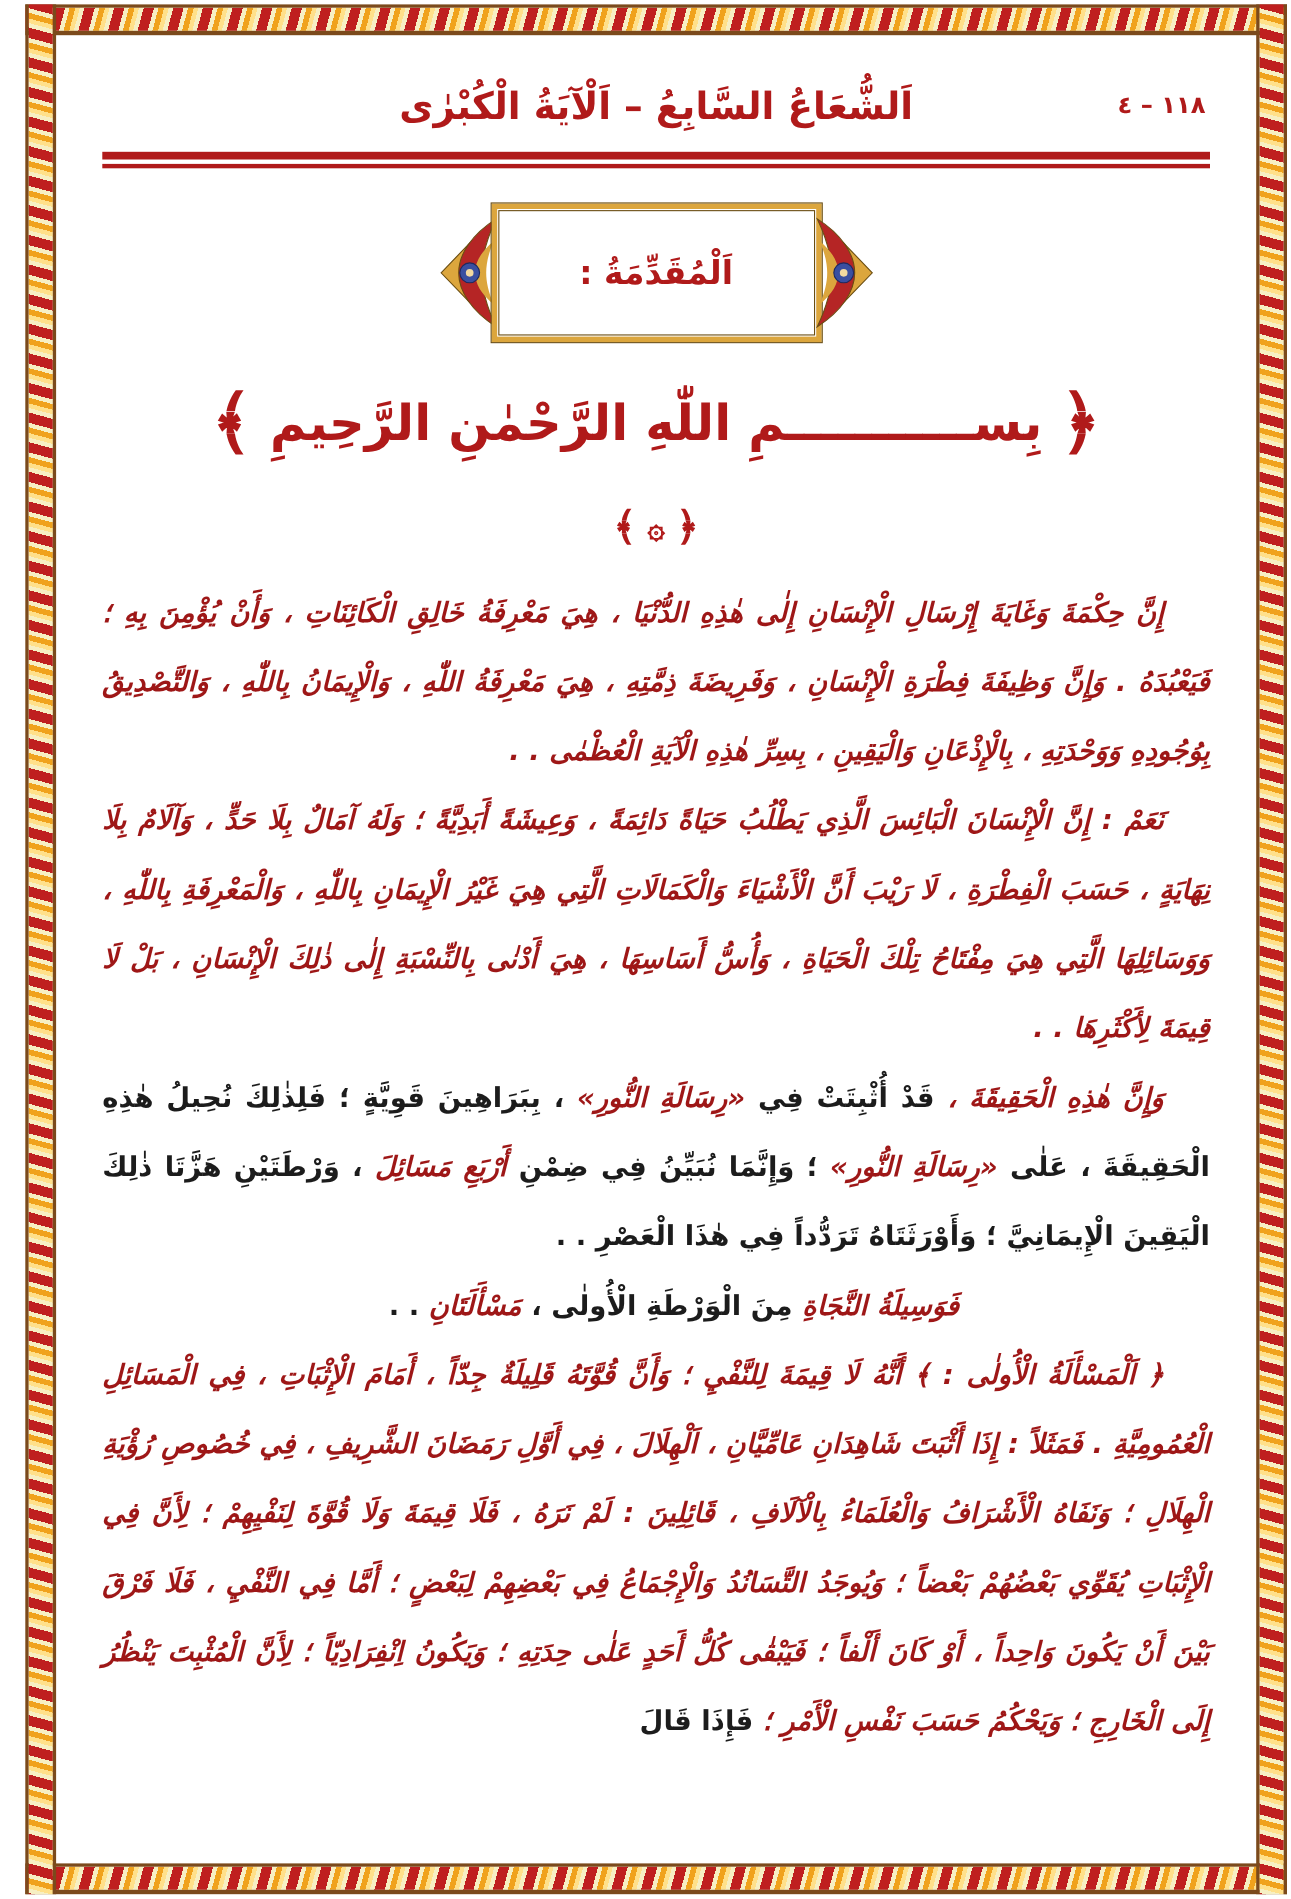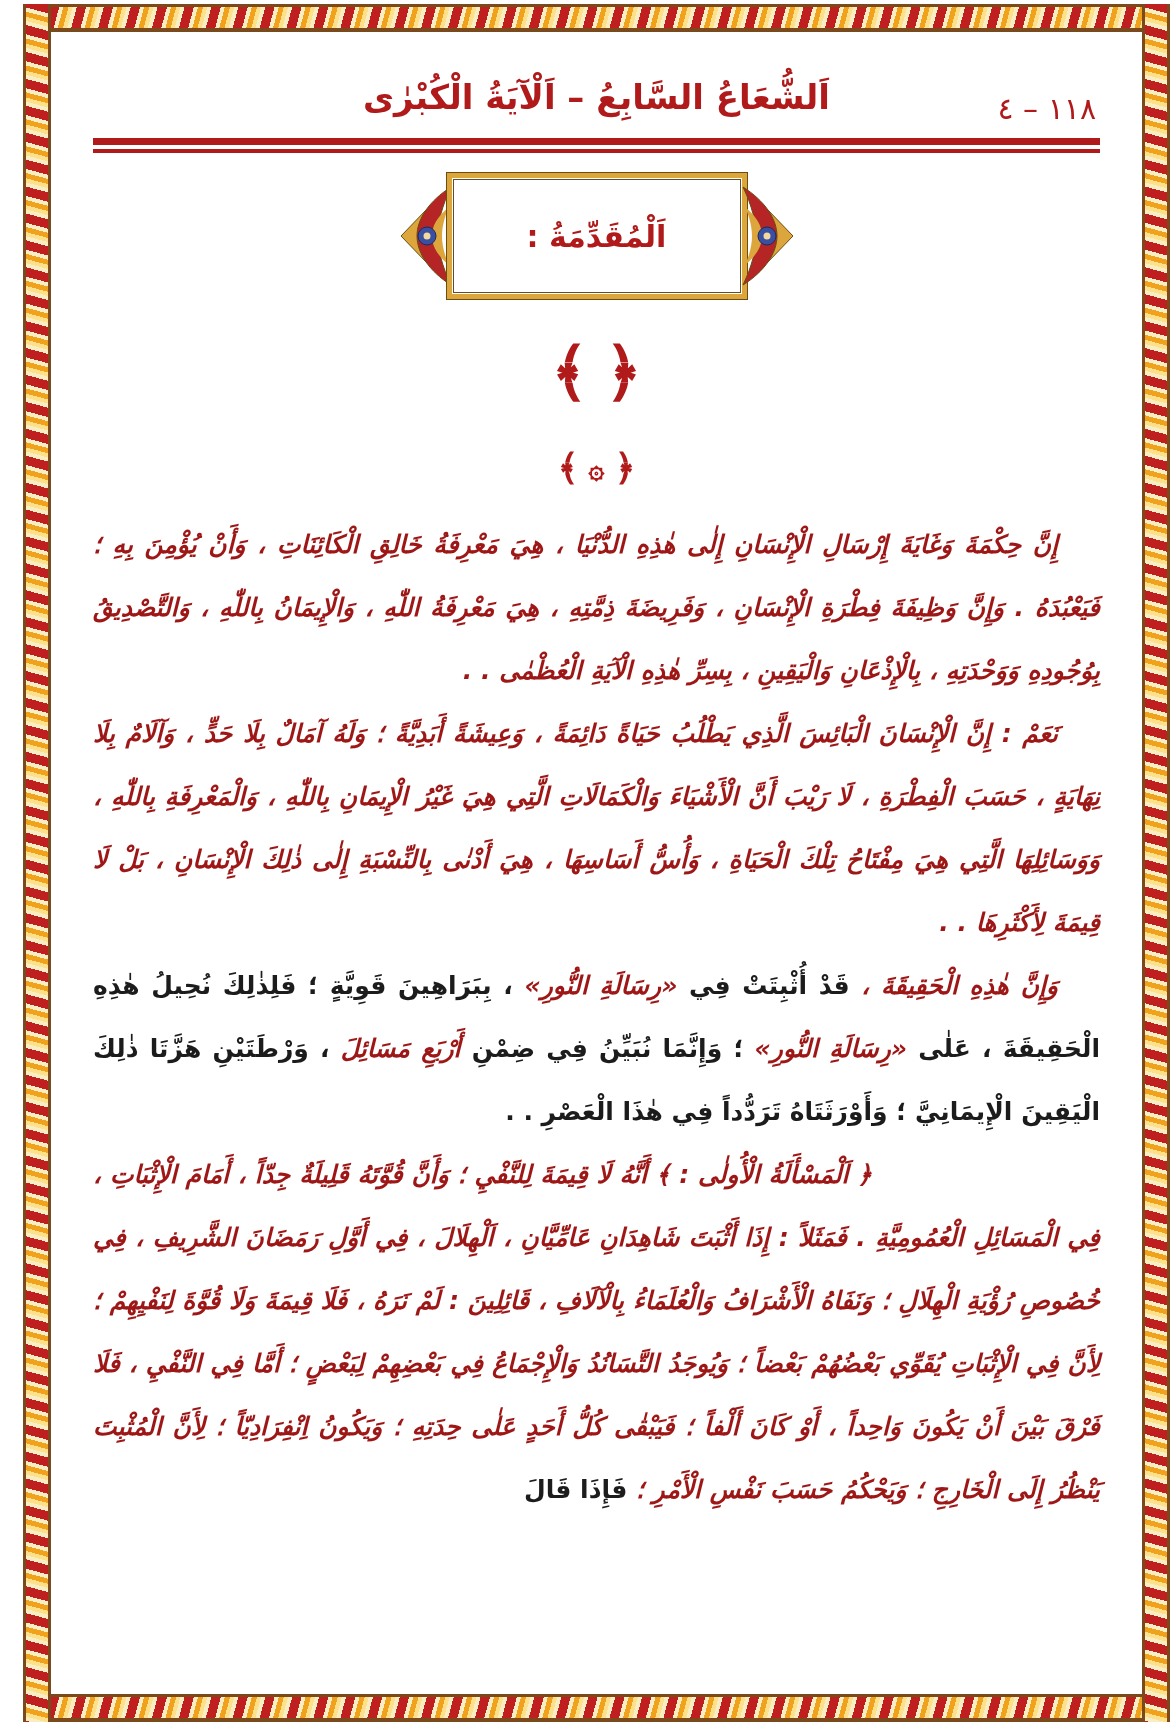--- a/index.html
+++ b/index.html
@@ -41,31 +41,31 @@
     position:absolute;top:36px;bottom:36px;left:36px;right:36px;
     padding:22px 38px 0;direction:rtl;overflow:hidden;
   }
 
   .header{position:relative;height:78px;}
   .title{
     font-size:34px;font-weight:bold;color:var(--header-red,#b01a1a);
     text-align:center;line-height:78px;white-space:nowrap;
   }
   .pageref{
-    position:absolute;right:4px;top:12px;font-size:30px;font-weight:normal;
+    position:absolute;right:4px;top:0;font-size:22px;font-weight:bold;
     color:var(--header-red,#b01a1a);line-height:78px;
   }
   .rule{
     height:4px;background:#fff;margin-top:2px;
     border-top:7px solid var(--header-red,#b01a1a);
     border-bottom:4px solid var(--header-red,#b01a1a);
   }
 
   
-  .mbox-wrap{position:relative;width:300px;margin:20px auto 0;}
+  .mbox-wrap{position:relative;width:300px;margin:32px auto 0;}
   .mbox{
     position:relative;height:116px;background:#fff;
     border:5px solid var(--box-gold,#dca63d);outline:1px solid #6a4d12;
     display:flex;align-items:center;justify-content:center;
   }
   .mbox::after{content:"";position:absolute;inset:1px;border:1px solid #6a4d12;pointer-events:none;}
   .mlabel{font-size:30px;font-weight:bold;color:var(--header-red,#b01a1a);}
   .finial{position:absolute;top:50%;width:54px;height:110px;}
   .finial.left{left:-48px;transform:translateY(-50%);}
   .finial.right{right:-48px;transform:translateY(-50%) scaleX(-1);}
@@ -129,30 +129,32 @@
           <path d="M52,6 C30,20 18,38 18,55 C18,72 30,90 52,104 C43,85 39,69 39,55 C39,41 43,25 52,6 Z" fill="#b52525" stroke="#6a4d12" stroke-width="1"></path>
           <path d="M50,26 C38,36 33,45 33,55 C33,65 38,74 50,84 C45,73 43,63 43,55 C43,47 45,37 50,26 Z" fill="#dca63d"></path>
           <circle cx="28" cy="55" r="9" fill="#3a4fa0" stroke="#1d2a60" stroke-width="1"></circle>
           <circle cx="28" cy="55" r="3.5" fill="#f2d9a0"></circle>
         </svg>
       </div>
     </div>
 
     <div class="basmala-row">
       <span class="bk big">﴿</span>
+      <span class="basmala-text">بِســـــــــــمِ اللّٰهِ الرَّحْمٰنِ الرَّحِيمِ</span>
       <span class="bk big">﴾</span>
     </div>
 
     <div class="verse-row">
       <span class="bk small">﴿</span>
       <span class="rosette">۞</span>
       <span class="bk small">﴾</span>
     </div>
 
     <div class="bodytext" id="paras">
         <p class="para"><span class="red">إِنَّ حِكْمَةَ وَغَايَةَ إِرْسَالِ الْإِنْسَانِ إِلٰى هٰذِهِ الدُّنْيَا ، هِيَ مَعْرِفَةُ خَالِقِ الْكَائِنَاتِ ، وَأَنْ يُؤْمِنَ بِهِ ؛ فَيَعْبُدَهُ . وَإِنَّ وَظِيفَةَ فِطْرَةِ الْإِنْسَانِ ، وَفَرِيضَةَ ذِمَّتِهِ ، هِيَ مَعْرِفَةُ اللّٰهِ ، وَالْإِيمَانُ بِاللّٰهِ ، وَالتَّصْدِيقُ بِوُجُودِهِ وَوَحْدَتِهِ ، بِالْإِذْعَانِ وَالْيَقِينِ ، بِسِرِّ هٰذِهِ الْآيَةِ الْعُظْمٰى . .</span></p>
         <p class="para"><span class="red">نَعَمْ : إِنَّ الْإِنْسَانَ الْبَائِسَ الَّذِي يَطْلُبُ حَيَاةً دَائِمَةً ، وَعِيشَةً أَبَدِيَّةً ؛ وَلَهُ آمَالٌ بِلَا حَدٍّ ، وَآلَامٌ بِلَا نِهَايَةٍ ، حَسَبَ الْفِطْرَةِ ، لَا رَيْبَ أَنَّ الْأَشْيَاءَ وَالْكَمَالَاتِ الَّتِي هِيَ غَيْرُ الْإِيمَانِ بِاللّٰهِ ، وَالْمَعْرِفَةِ بِاللّٰهِ ، وَوَسَائِلِهَا الَّتِي هِيَ مِفْتَاحُ تِلْكَ الْحَيَاةِ ، وَأُسُّ أَسَاسِهَا ، هِيَ أَدْنٰى بِالنِّسْبَةِ إِلٰى ذٰلِكَ الْإِنْسَانِ ، بَلْ لَا قِيمَةَ لِأَكْثَرِهَا . .</span></p>
         <p class="para"><span class="red">وَإِنَّ هٰذِهِ الْحَقِيقَةَ ، </span><span class="black">قَدْ أُثْبِتَتْ فِي </span><span class="red">«رِسَالَةِ النُّورِ»</span><span class="black"> ، بِبَرَاهِينَ قَوِيَّةٍ ؛ فَلِذٰلِكَ نُحِيلُ هٰذِهِ الْحَقِيقَةَ ، عَلٰى </span><span class="red">«رِسَالَةِ النُّورِ»</span><span class="black"> ؛ وَإِنَّمَا نُبَيِّنُ فِي ضِمْنِ </span><span class="red">أَرْبَعِ مَسَائِلَ</span><span class="black"> ، وَرْطَتَيْنِ هَزَّتَا ذٰلِكَ الْيَقِينَ الْإِيمَانِيَّ ؛ وَأَوْرَثَتَاهُ تَرَدُّداً فِي هٰذَا الْعَصْرِ . .</span></p>
+        <p class="para"><span class="red">فَوَسِيلَةُ النَّجَاةِ </span><span class="black">مِنَ الْوَرْطَةِ الْأُولٰى ، </span><span class="red">مَسْأَلَتَانِ</span><span class="black"> . .</span></p>
         <p class="para"><span class="red">﴿ اَلْمَسْأَلَةُ الْأُولٰى : ﴾ أَنَّهُ لَا قِيمَةَ لِلنَّفْيِ ؛ وَأَنَّ قُوَّتَهُ قَلِيلَةٌ جِدّاً ، أَمَامَ الْإِثْبَاتِ ، فِي الْمَسَائِلِ الْعُمُومِيَّةِ . فَمَثَلاً : إِذَا أَثْبَتَ شَاهِدَانِ عَامِّيَّانِ ، اَلْهِلَالَ ، فِي أَوَّلِ رَمَضَانَ الشَّرِيفِ ، فِي خُصُوصِ رُؤْيَةِ الْهِلَالِ ؛ وَنَفَاهُ الْأَشْرَافُ وَالْعُلَمَاءُ بِالْآلَافِ ، قَائِلِينَ : لَمْ نَرَهُ ، فَلَا قِيمَةَ وَلَا قُوَّةَ لِنَفْيِهِمْ ؛ لِأَنَّ فِي الْإِثْبَاتِ يُقَوِّي بَعْضُهُمْ بَعْضاً ؛ وَيُوجَدُ التَّسَانُدُ وَالْإِجْمَاعُ فِي بَعْضِهِمْ لِبَعْضٍ ؛ أَمَّا فِي النَّفْيِ ، فَلَا فَرْقَ بَيْنَ أَنْ يَكُونَ وَاحِداً ، أَوْ كَانَ أَلْفاً ؛ فَيَبْقٰى كُلُّ أَحَدٍ عَلٰى حِدَتِهِ ؛ وَيَكُونُ اِنْفِرَادِيّاً ؛ لِأَنَّ الْمُثْبِتَ يَنْظُرُ إِلَى الْخَارِجِ ؛ وَيَحْكُمُ حَسَبَ نَفْسِ الْأَمْرِ ؛ </span><span class="black">فَإِذَا قَالَ</span></p>
       </div>
 
   </div>
 </div>
 
 </body></html>

